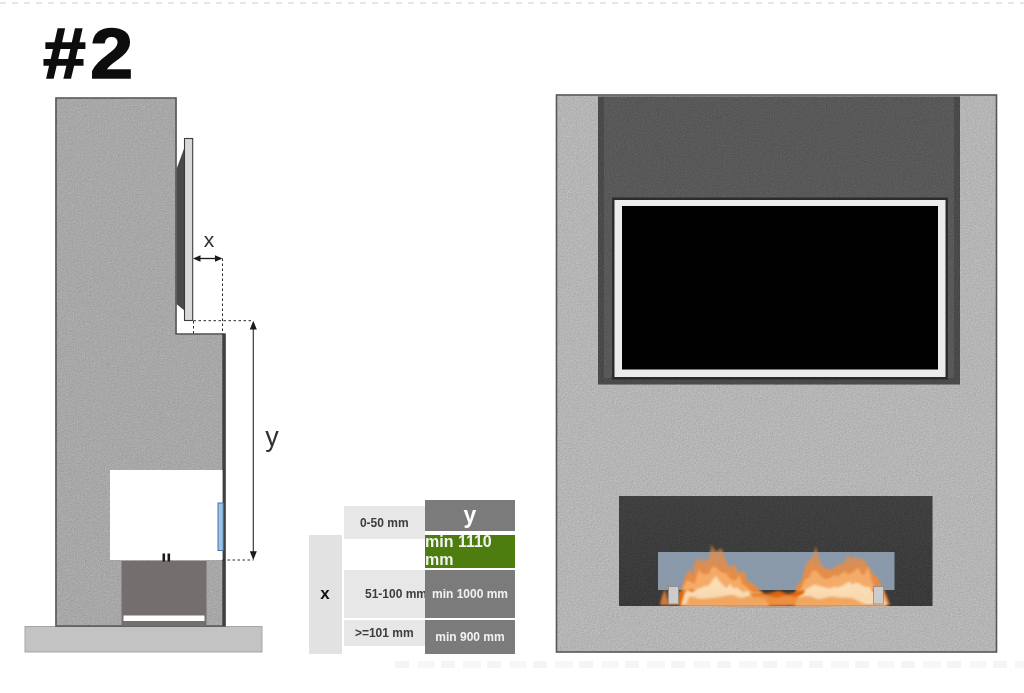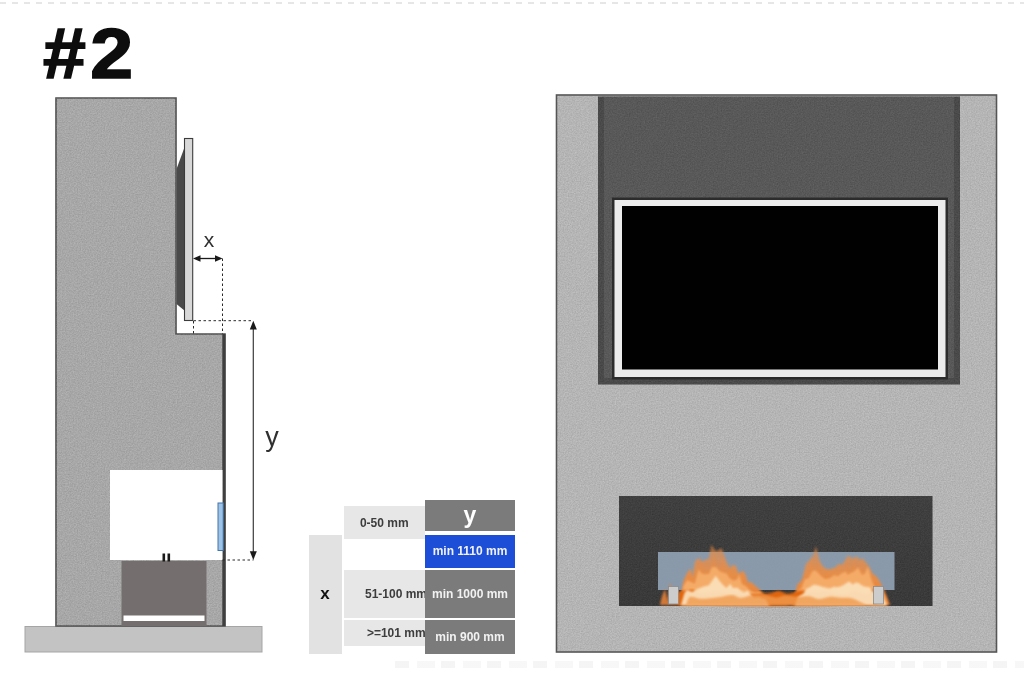--- a/index.html
+++ b/index.html
@@ -163,23 +163,23 @@
   <rect x="668.5" y="586.5" width="10" height="17.5" fill="#cccccc" stroke="#8a8a8a" stroke-width="0.8"></rect>
   <rect x="873.5" y="586.5" width="10" height="17.5" fill="#cccccc" stroke="#8a8a8a" stroke-width="0.8"></rect>
 </svg>
 
 <div class="cell" style="left:425px;top:500px;width:90px;height:31px;background:#7b7b7b;color:#ffffff;font-size:23px;font-weight:bold;">y</div>
 
 <div class="cell" style="left:308.5px;top:534.5px;width:33px;height:119.5px;background:#e2e2e2;color:#111;font-size:17px;font-weight:bold;">x</div>
 
 <div class="cell" style="left:343.5px;top:506px;width:81.5px;height:33px;background:#e7e7e7;color:#3d3d3d;font-size:12px;font-weight:bold;">0-50 mm</div>
 
-<div class="cell" style="left:425px;top:534.5px;width:90px;height:33px;background:#1d4ed8;color:#f2f2f2;font-size:12px;font-weight:bold;">min 1110 mm</div>
+<div class="cell" style="left:425px;top:534.5px;width:90px;height:33px;background:#4d7c0f;color:#f2f2f2;font-size:16px;font-weight:bold;">min 1110 mm</div>
 
 <div class="cell" style="left:343.5px;top:570px;width:105px;height:47.5px;background:#e7e7e7;color:#3d3d3d;font-size:12px;font-weight:bold;">51-100 mm</div>
 
 <div class="cell" style="left:425px;top:570px;width:90px;height:47.5px;background:#7b7b7b;color:#f2f2f2;font-size:12px;font-weight:bold;">min 1000 mm</div>
 
-<div class="cell" style="left:343.5px;top:620px;width:81.5px;height:26px;background:#e7e7e7;color:#3d3d3d;font-size:12px;font-weight:bold;padding-left:12px;">&gt;=101 mm</div>
+<div class="cell" style="left:343.5px;top:620px;width:81.5px;height:26px;background:#e7e7e7;color:#3d3d3d;font-size:12px;font-weight:bold;">&gt;=101 mm</div>
 
 <div class="cell" style="left:425px;top:620px;width:90px;height:34px;background:#7b7b7b;color:#f2f2f2;font-size:12px;font-weight:bold;">min 900 mm</div>
 
 <div class="abs" style="left:395px;top:661px;width:629px;height:7px;background:repeating-linear-gradient(90deg,#f3f3f3 0 14px,#ffffff 14px 22px,#f6f6f6 22px 40px,#ffffff 40px 46px);opacity:.85;"></div>
 
 </body></html>

